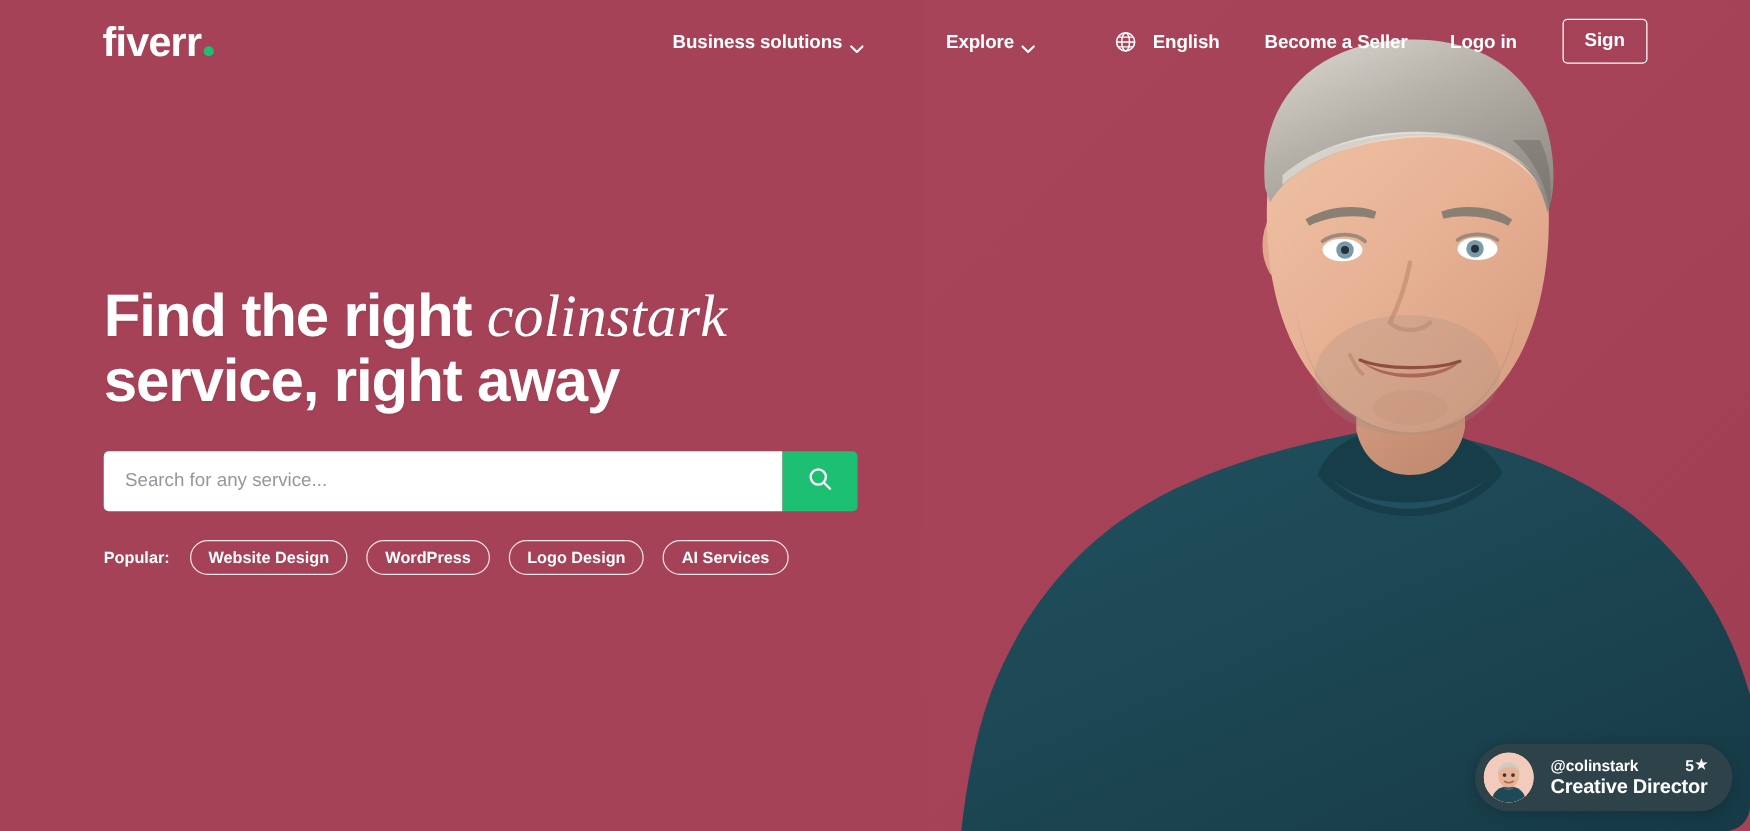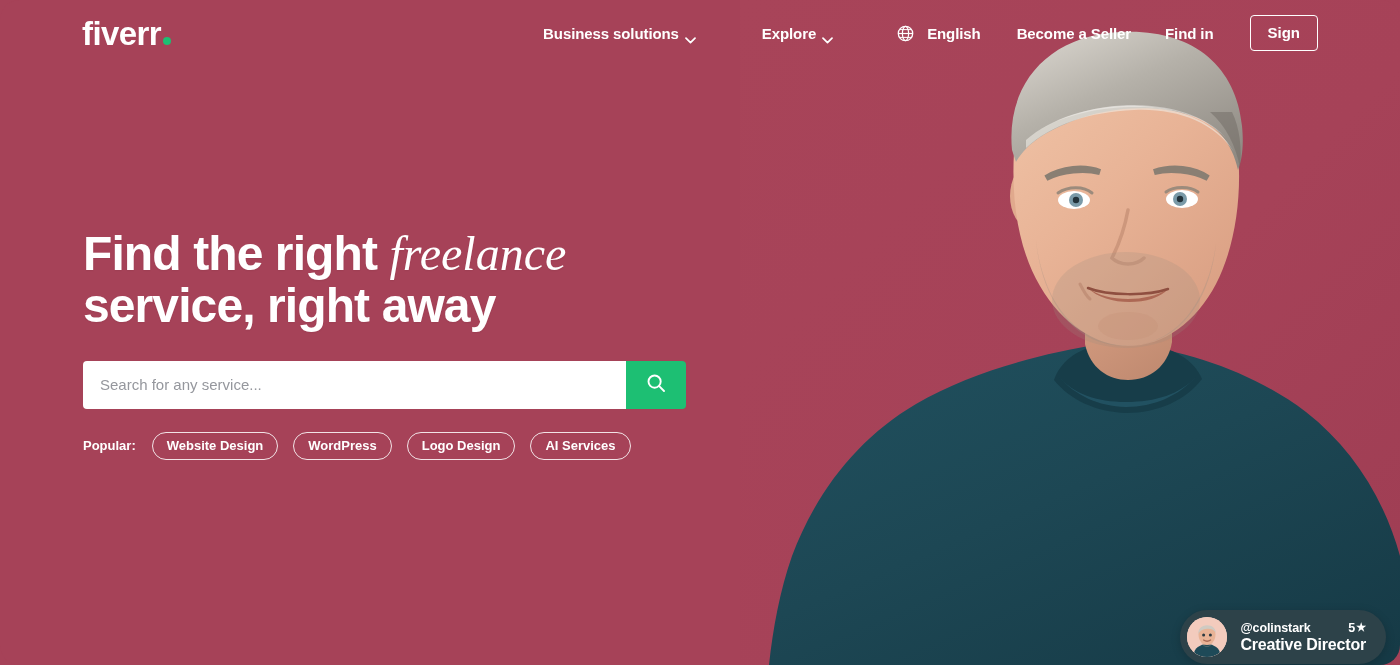--- a/index.html
+++ b/index.html
@@ -206,21 +206,21 @@
     cursor: pointer;
     white-space: nowrap;
     font-family: "Liberation Sans", sans-serif;
     line-height: 1.2;
   }
 
   
   .profile-card {
     position: absolute;
     right: 14px;
-    bottom: 1px;
+    bottom: 16px;
     height: 54px;
     background: #2d4249;
     border-radius: 27px;
     display: flex;
     align-items: center;
     padding: 0 20px 0 7px;
     z-index: 45;
     box-shadow: 0 2px 10px rgba(0,0,0,0.18);
   }
 
@@ -427,30 +427,30 @@
           </svg>
         </span>
         <span>English</span>
       </div>
 
       <div class="nav-link nav-gap-4">
         <span>Become a Seller</span>
       </div>
 
       <div class="nav-link nav-gap-5">
-        <span>Find in</span>
+        <span>Logo in</span>
       </div>
 
       <button class="join-btn">Sign</button>
     </div>
   </div>
 
   <div class="hero-content">
 
-    <h1 class="headline"><span>Find the right </span><span class="ital">freelance</span><br><span>service, right away</span></h1>
+    <h1 class="headline"><span>Find the right </span><span class="ital">colinstark</span><br><span>service, right away</span></h1>
 
     <div class="search-row">
       <input class="search-input" type="text" placeholder="Search for any service..." style="">
       <button class="search-btn">
         <span>
           <svg width="20" height="20" viewBox="0 0 20 20">
             <circle cx="8.6" cy="8.6" r="6.1" stroke="#ffffff" stroke-width="1.9" fill="none"></circle>
             <line x1="13.2" y1="13.2" x2="18" y2="18" stroke="#ffffff" stroke-width="1.9" stroke-linecap="round"></line>
           </svg>
         </span>

